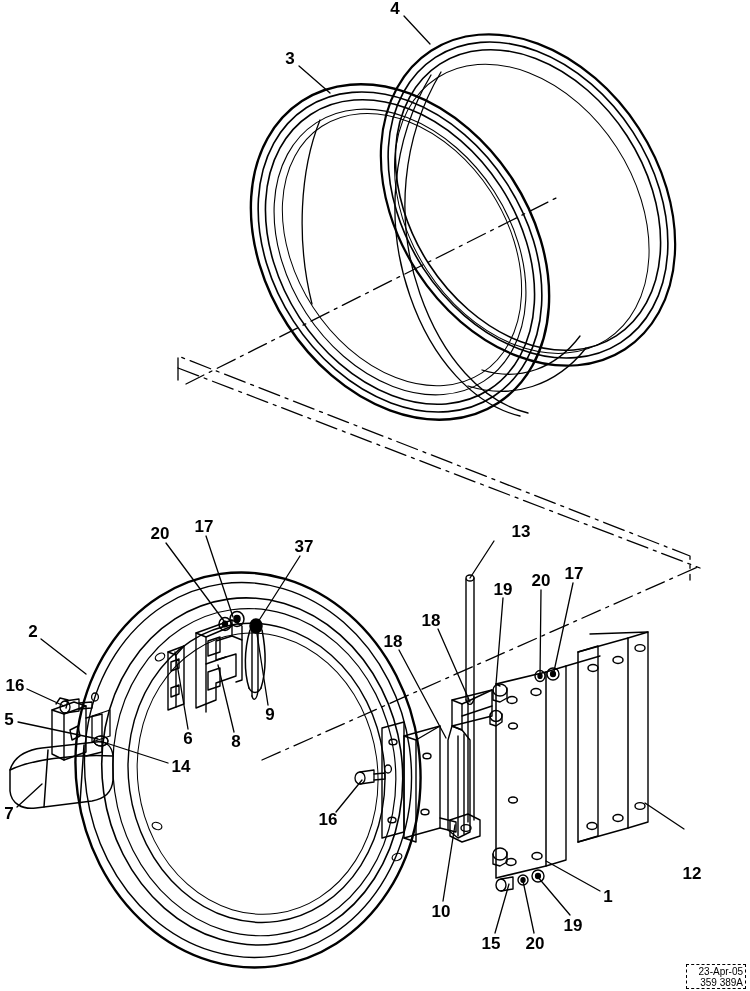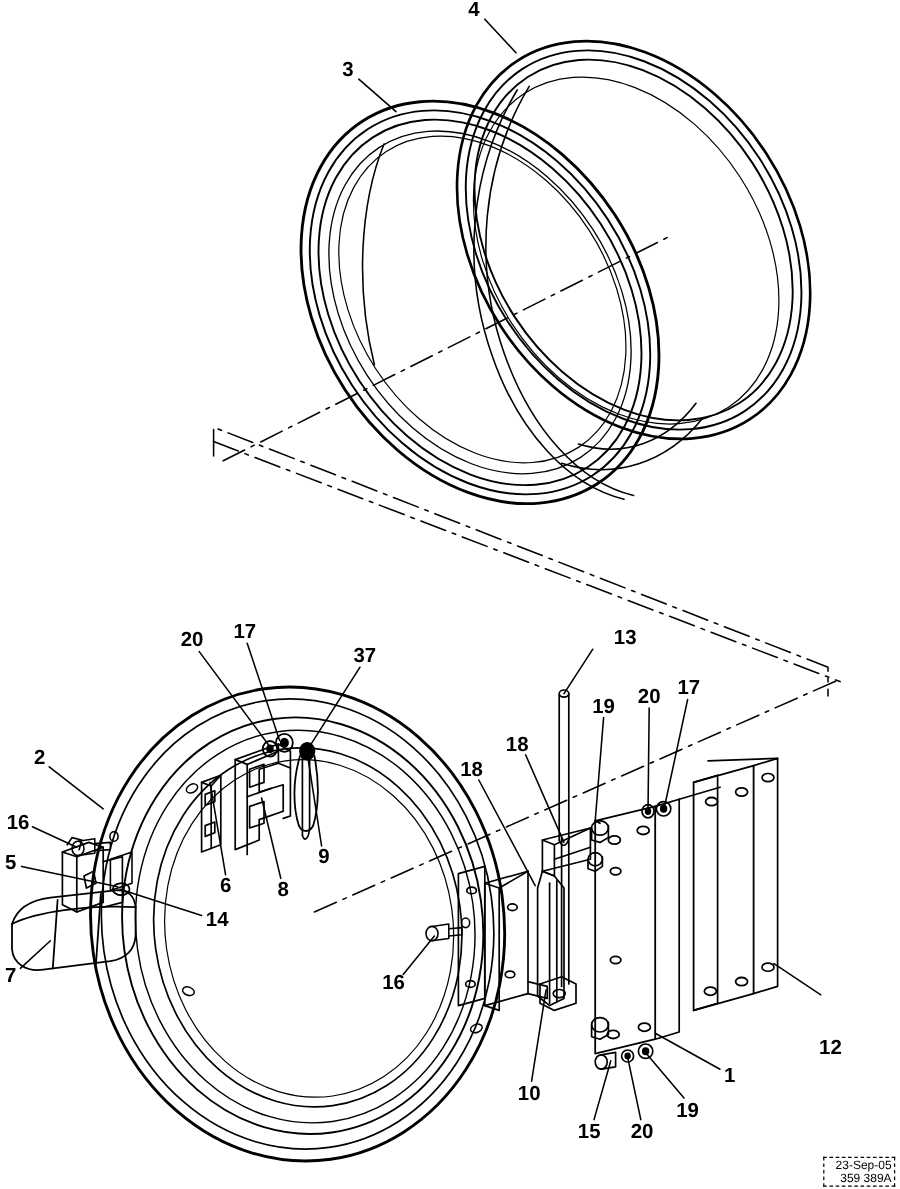--- a/index.html
+++ b/index.html
@@ -323,17 +323,17 @@
       <div class="callout" style="left: 574px; top: 573px;">17</div>
       <div class="callout" style="left: 441px; top: 911px;">10</div>
       <div class="callout" style="left: 491px; top: 943px;">15</div>
       <div class="callout" style="left: 535px; top: 943px;">20</div>
       <div class="callout" style="left: 573px; top: 925px;">19</div>
       <div class="callout" style="left: 608px; top: 896px;">1</div>
       <div class="callout" style="left: 692px; top: 835px; margin-top: 38px;">12</div>
     </div>
 
   <div id="titleblock">
-    <div>23-Sep-05</div>
+    <div>23-Apr-05</div>
     <div>359 389A</div>
   </div>
 
 </div>
 
 </body></html>

